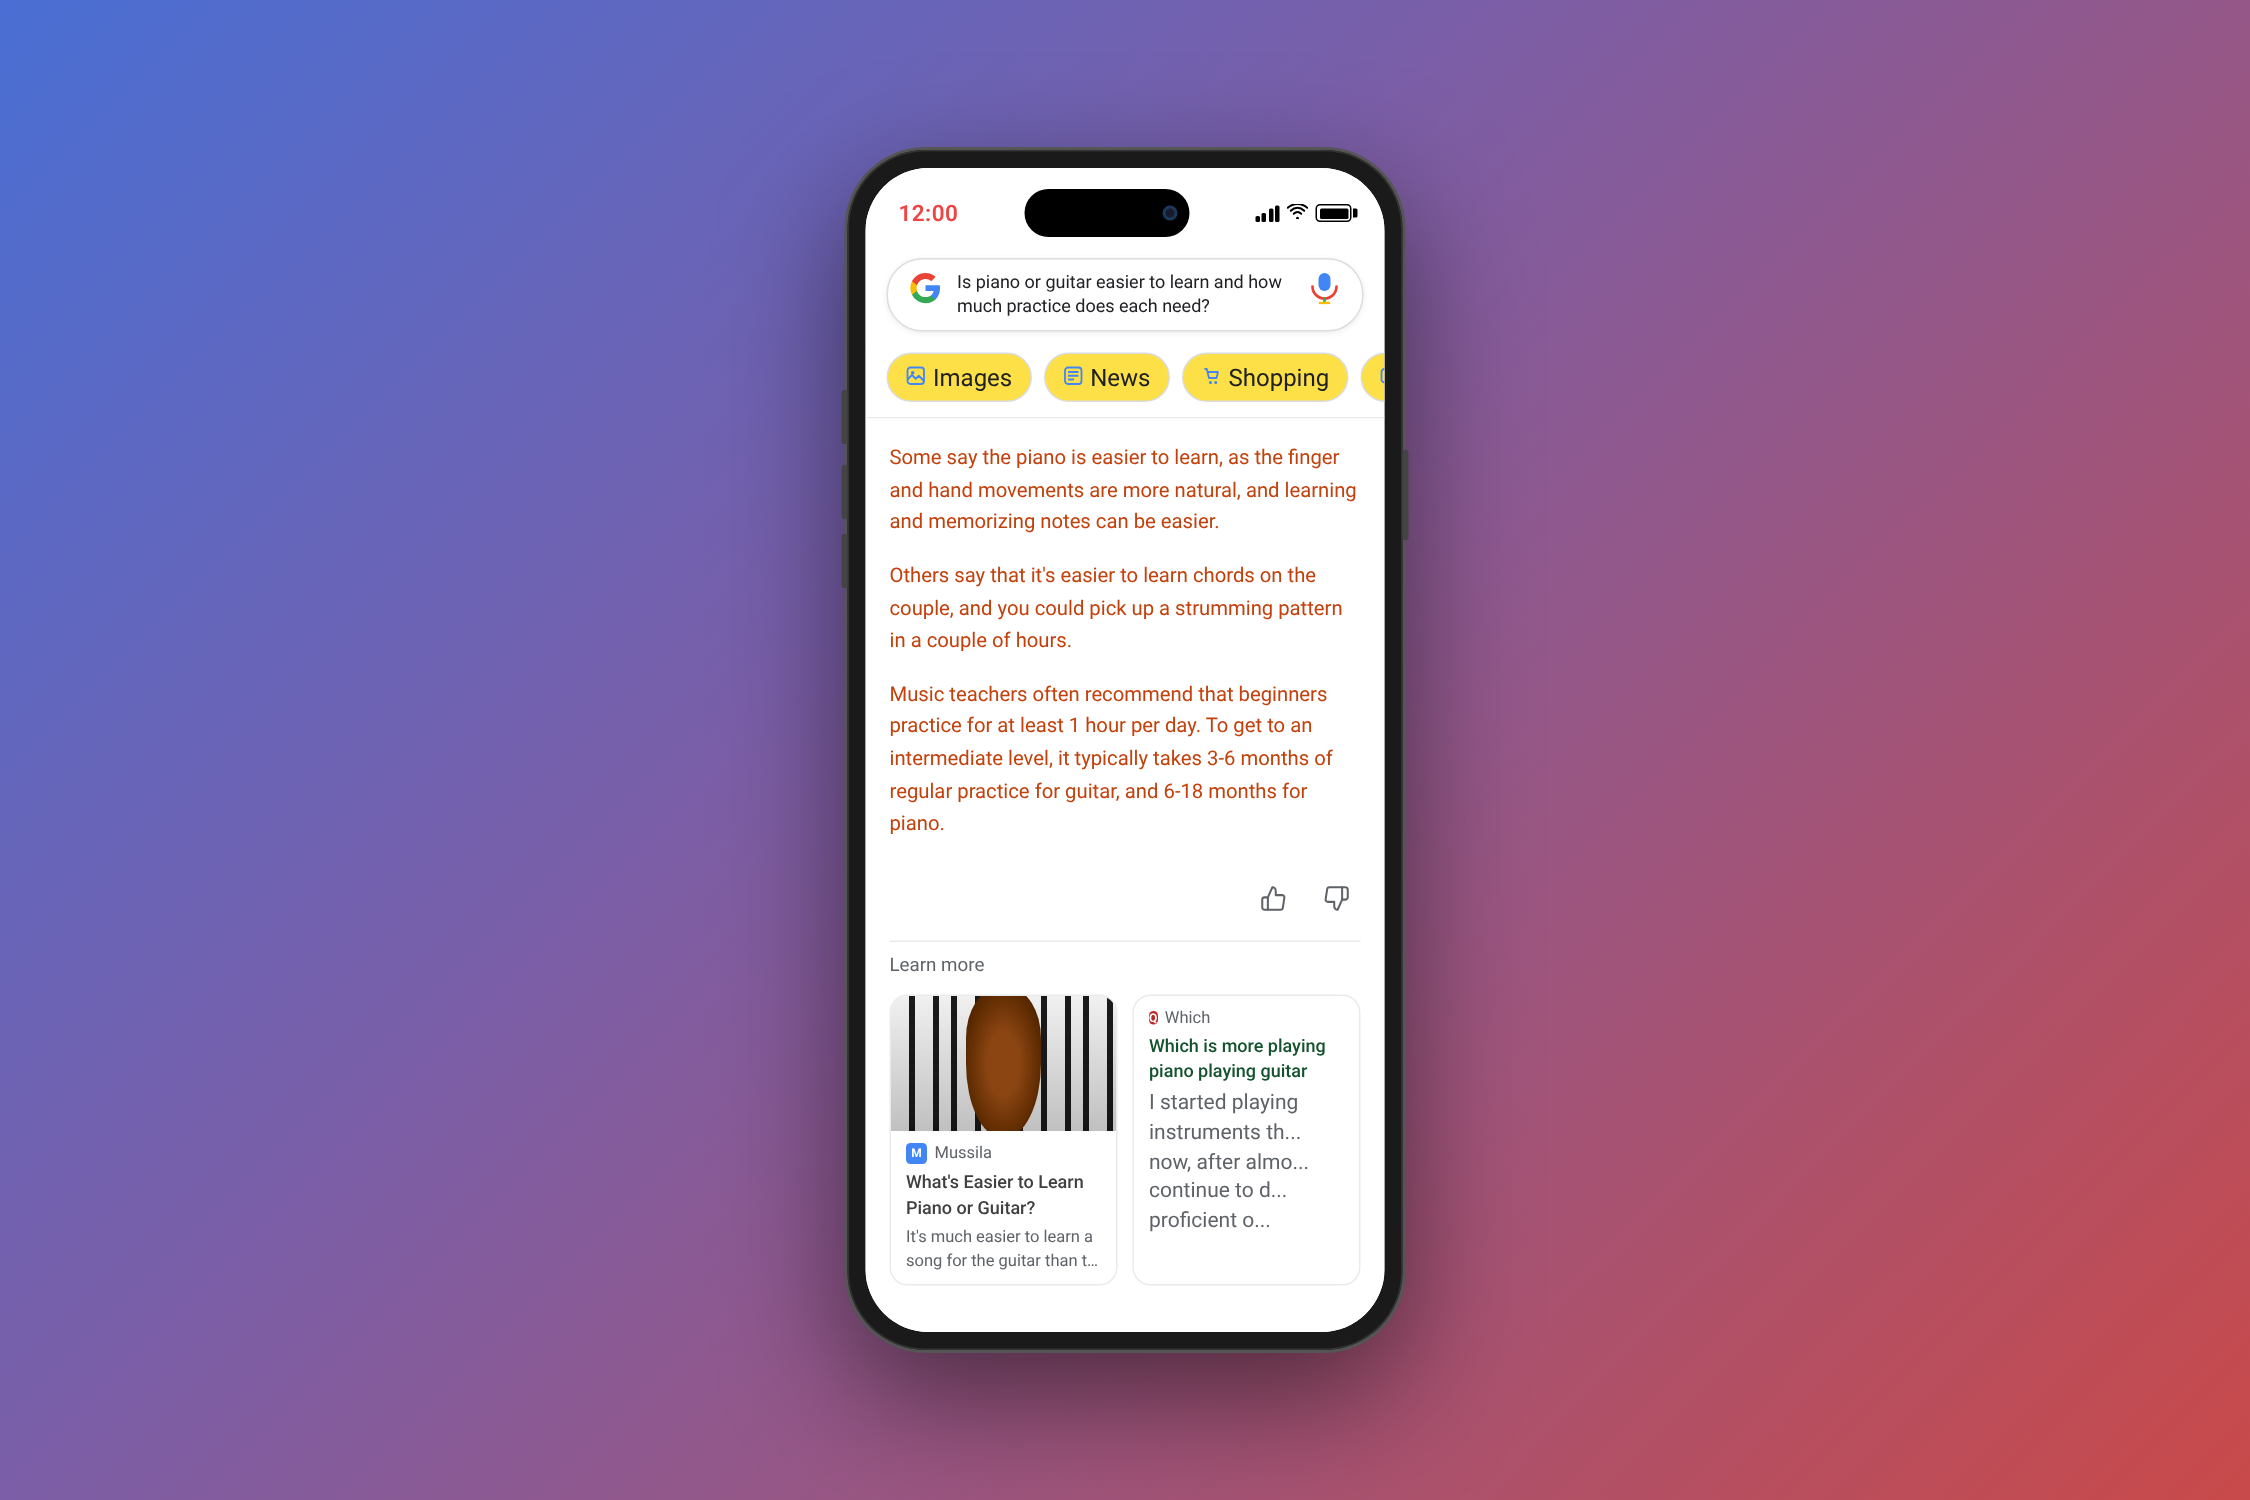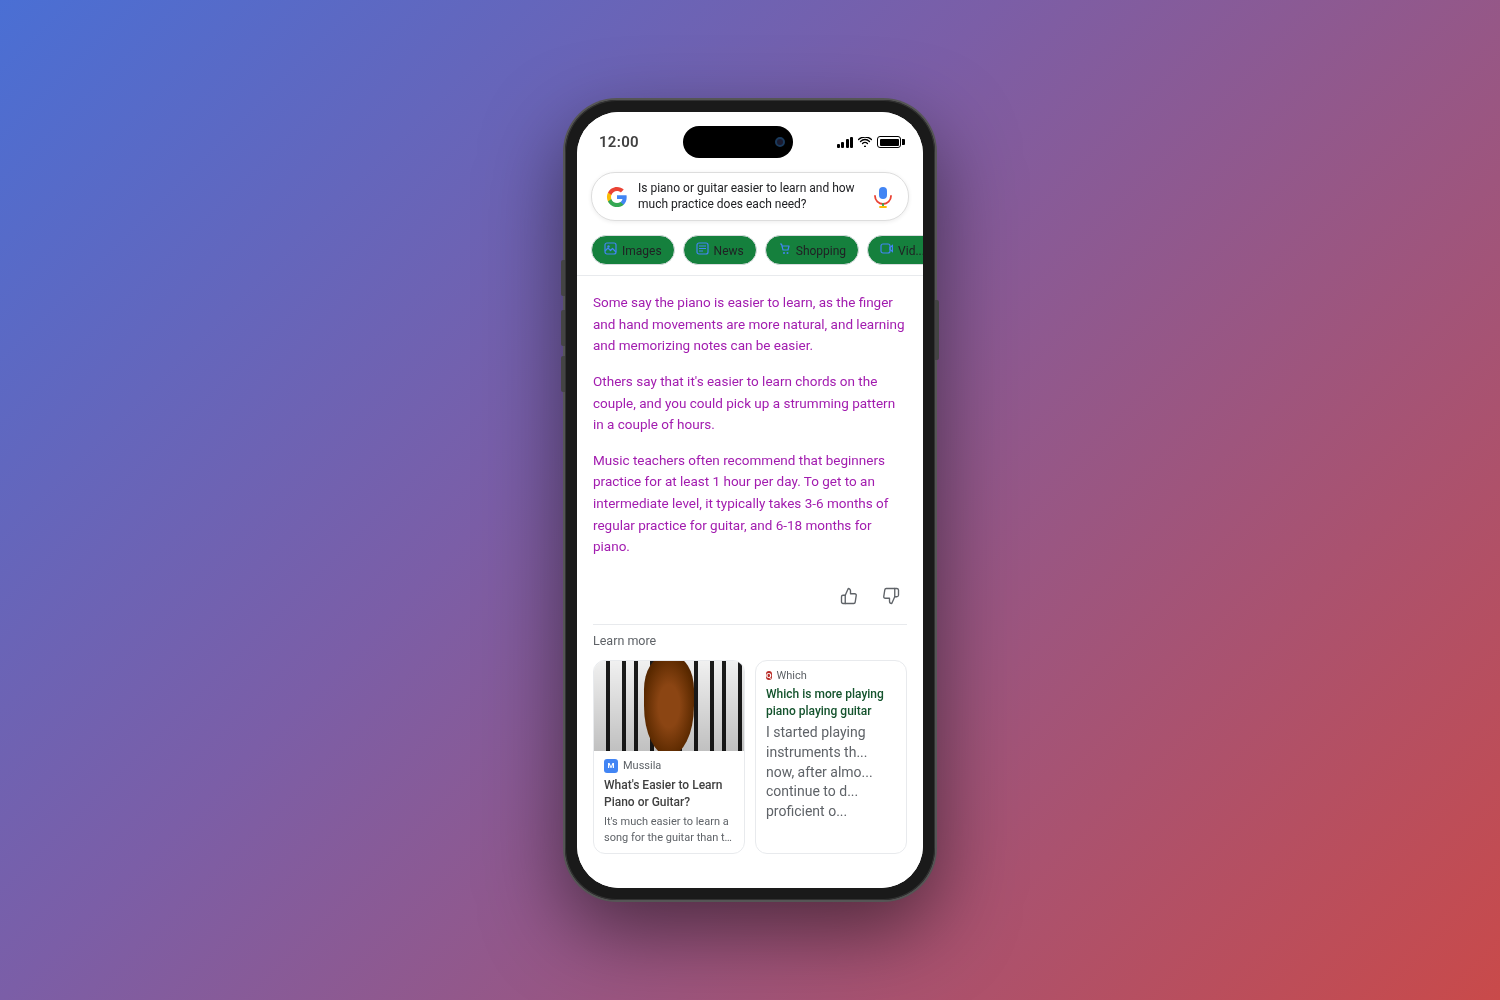--- a/index.html
+++ b/index.html
@@ -68,21 +68,21 @@
       padding: 14px 22px 6px;
       display: flex;
       align-items: center;
       justify-content: space-between;
       flex-shrink: 0;
     }
 
     .status-time {
       font-size: 15px;
       font-weight: 600;
-      color: #404040;
+      color: #ef4444;
       letter-spacing: 0.3px;
     }
 
     .dynamic-island {
       width: 110px;
       height: 32px;
       background: #000;
       border-radius: 20px;
       display: flex;
       align-items: center;
@@ -154,21 +154,21 @@
 
     
     .search-bar {
       background: #fff;
       padding: 8px 14px 10px;
       flex-shrink: 0;
     }
 
     .search-input-box {
       display: flex;
-      align-items: center;
+      align-items: flex-start;
       gap: 10px;
       border: 1.5px solid #ddd;
       border-radius: 24px;
       padding: 8px 14px;
       background: #fff;
       box-shadow: 0 1px 4px rgba(0,0,0,0.08);
     }
 
     .google-logo {
       width: 22px;
@@ -198,29 +198,29 @@
       gap: 8px;
       padding: 4px 14px 10px;
       background: #fff;
       overflow: hidden;
       flex-shrink: 0;
       border-bottom: 1px solid #e8eaed;
     }
 
     .filter-tab {
       display: flex;
-      align-items: flex-end;
+      align-items: center;
       gap: 5px;
       padding: 6px 12px;
       border: 1.5px solid #dadce0;
       border-radius: 20px;
-      font-size: 12px;
+      font-size: 16px;
       color: #202124;
       white-space: nowrap;
-      background: #15803d;
+      background: #fde047;
       cursor: pointer;
       flex-shrink: 0;
     }
 
     .filter-tab .tab-icon {
       font-size: 11px;
       color: #4285f4;
     }
 
     
@@ -228,21 +228,21 @@
       flex: 1;
       overflow-y: auto;
       background: #fff;
       padding: 16px 16px 0;
     }
 
     .main-content::-webkit-scrollbar { display: none; }
 
     .ai-paragraph {
       font-size: 13.5px;
-      color: #a21caf;
+      color: #c2410c;
       line-height: 1.6;
       margin-bottom: 14px;
     }
 
     .feedback-row {
       display: flex;
       justify-content: flex-end;
       gap: 10px;
       padding: 8px 0 12px;
       border-bottom: 1px solid #e8eaed;

